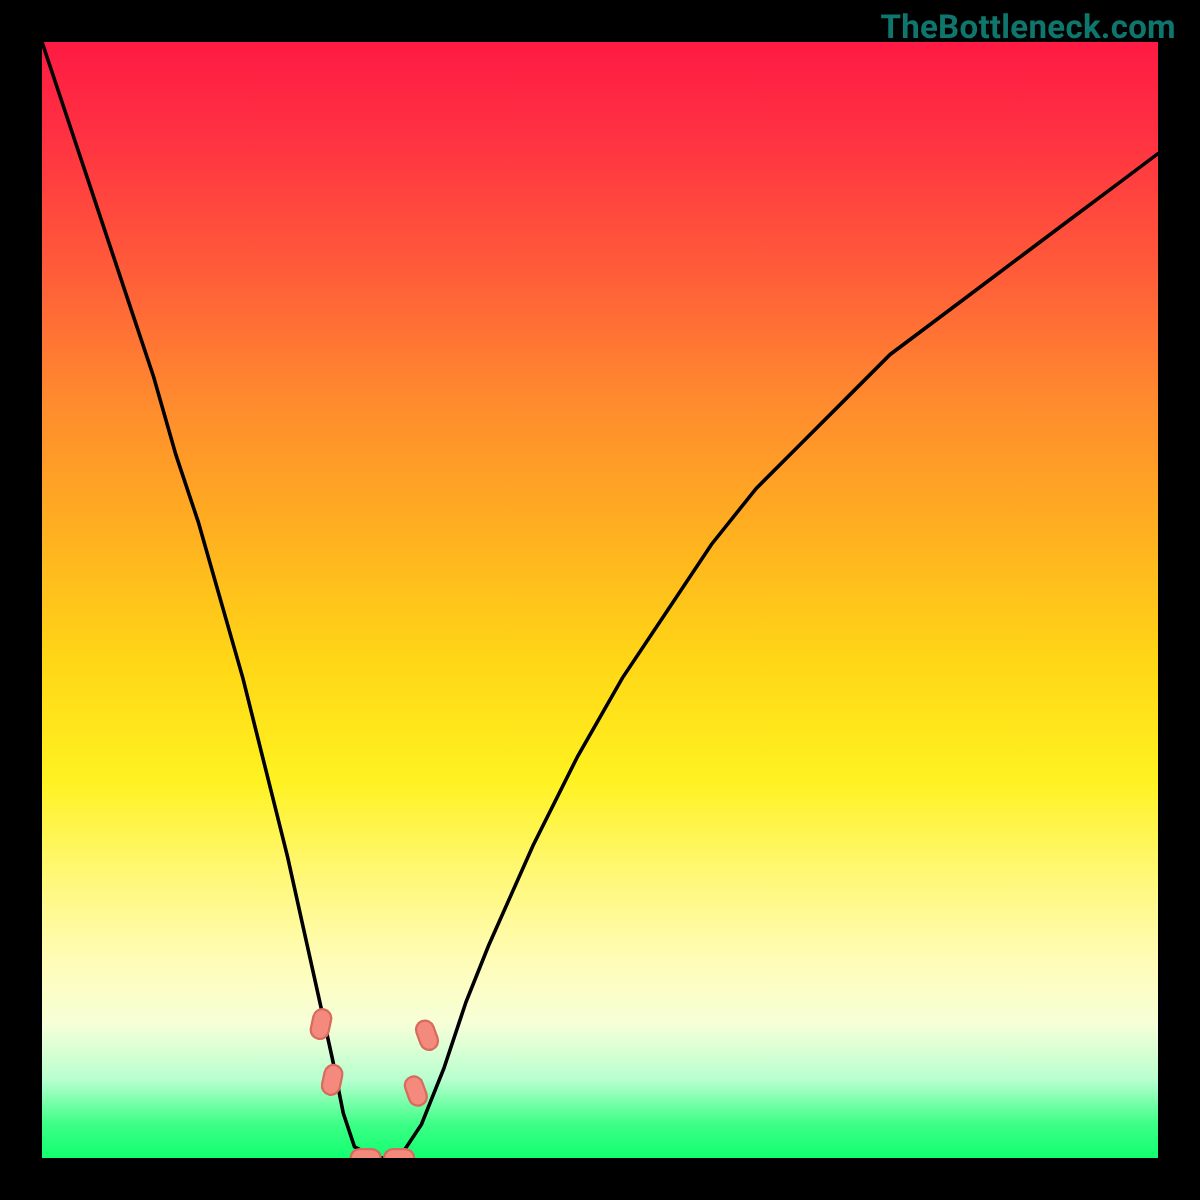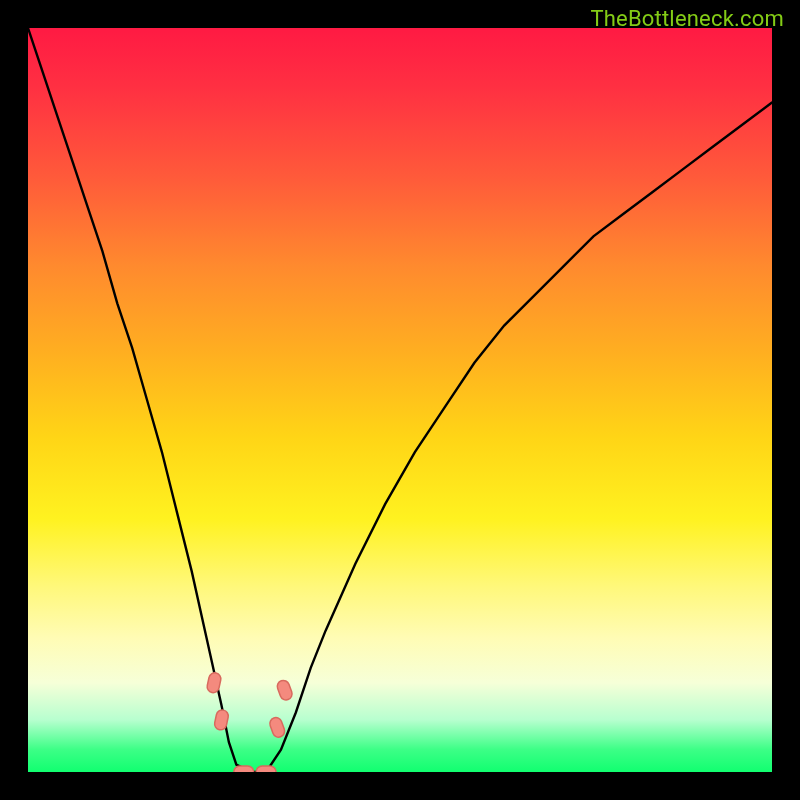--- a/index.html
+++ b/index.html
@@ -14,23 +14,23 @@
   .stage {
     position: relative;
     width: 800px;
     height: 800px;
     background: #000;
   }
   .watermark {
     position: absolute;
     top: 6px;
     right: 16px;
-    color: #84cc16;
+    color: #0f766e;
     font-size: 22px;
-    font-weight: 400;
+    font-weight: 700;
     letter-spacing: 0.2px;
     z-index: 20;
   }
   .plot-frame {
     position: absolute;
     left: 28px;
     top: 28px;
     width: 744px;
     height: 744px;
     background: #000;

